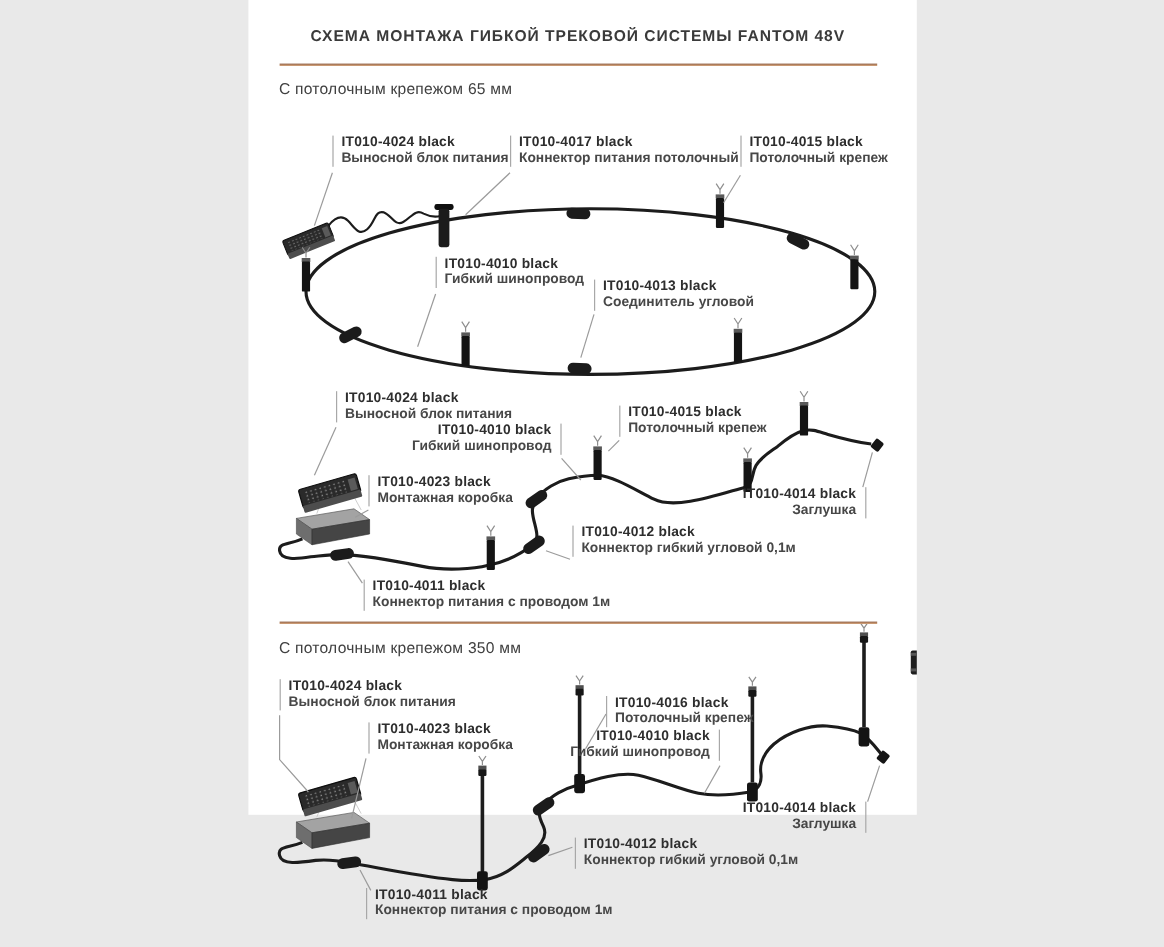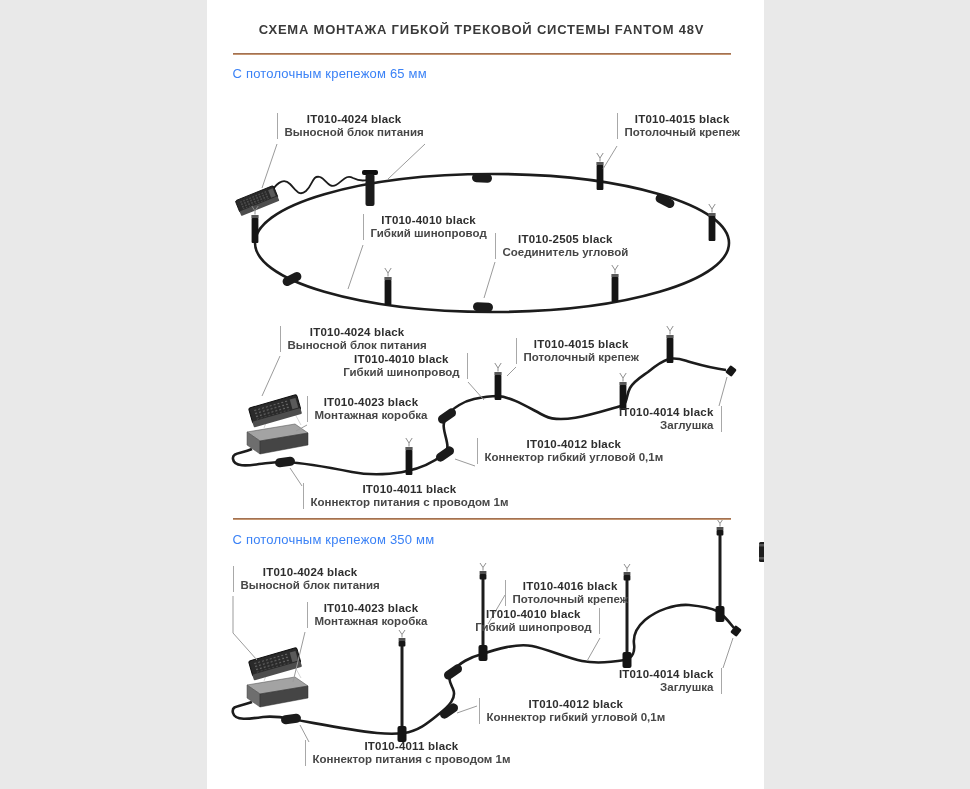--- a/index.html
+++ b/index.html
@@ -2,41 +2,41 @@
 <html><head>
 <meta charset="utf-8">
 <style>
   html,body{margin:0;padding:0;}
   body{
     width:970px;height:789px;overflow:hidden;
     background:#e9e9e9;
     font-family:"Liberation Sans", sans-serif;
   }
   .page{
-    position:relative;width:557px;height:789px;margin:0 auto;
+    position:relative;width:557px;height:679px;margin:0 auto;
     background:#ffffff;
   }
   .title{
     position:absolute;left:26px;top:22px;width:498px;
     text-align:center;font-size:13px;font-weight:bold;
     letter-spacing:0.8px;color:#3a3a3a;
   }
   .divider{
     position:absolute;left:26px;width:498px;height:2px;
     background:linear-gradient(#8f5f44,#d8a87f);
   }
   .sec-header{
-    position:absolute;left:26px;font-size:13px;color:#3b82f6;
+    position:absolute;left:26px;font-size:13px;color:#404040;
     letter-spacing:0.2px;
   }
   .lbl{
     position:absolute;font-size:11.5px;line-height:13px;color:#3c3c3c;
     border-left:1.5px solid #a8a8a8;padding-left:7px;white-space:nowrap;
   }
-  .lbl .code{font-weight:bold;letter-spacing:0.2px;color:#2e2e2e;text-align:center;}
+  .lbl .code{font-weight:bold;letter-spacing:0.2px;color:#2e2e2e;}
   .lbl .name{color:#474747;font-weight:bold;}
   .lbl.r{
     border-left:none;border-right:1.5px solid #a8a8a8;
     padding-left:0;padding-right:7px;text-align:right;
   }
   svg.overlay{position:absolute;left:0;top:0;}
 </style>
 </head>
 <body>
 
@@ -193,30 +193,34 @@
   </svg>
 
   <div class="title">СХЕМА МОНТАЖА ГИБКОЙ ТРЕКОВОЙ СИСТЕМЫ FANTOM 48V</div>
   <div class="divider" style="top:53px;"></div>
   <div class="sec-header" style="top:66px;">С потолочным крепежом 65 мм</div>
 
   <div class="lbl" style="left:70px;top:113px;">
     <div class="code">IT010-4024 black</div>
     <div class="name">Выносной блок питания</div>
   </div>
+  <div class="lbl" style="left:218px;top:113px;">
+    <div class="code">IT010-4017 black</div>
+    <div class="name">Коннектор питания потолочный</div>
+  </div>
   <div class="lbl" style="left:410px;top:113px;">
     <div class="code">IT010-4015 black</div>
     <div class="name">Потолочный крепеж</div>
   </div>
   <div class="lbl" style="left:156px;top:214px;">
     <div class="code">IT010-4010 black</div>
     <div class="name">Гибкий шинопровод</div>
   </div>
   <div class="lbl" style="left:288px;top:233px;">
-    <div class="code">IT010-2505 black</div>
+    <div class="code">IT010-4013 black</div>
     <div class="name">Соединитель угловой</div>
   </div>
 
   <div class="lbl" style="left:73px;top:326px;">
     <div class="code">IT010-4024 black</div>
     <div class="name">Выносной блок питания</div>
   </div>
   <div class="lbl r" style="right:296px;top:353px;">
     <div class="code">IT010-4010 black</div>
     <div class="name">Гибкий шинопровод</div>

